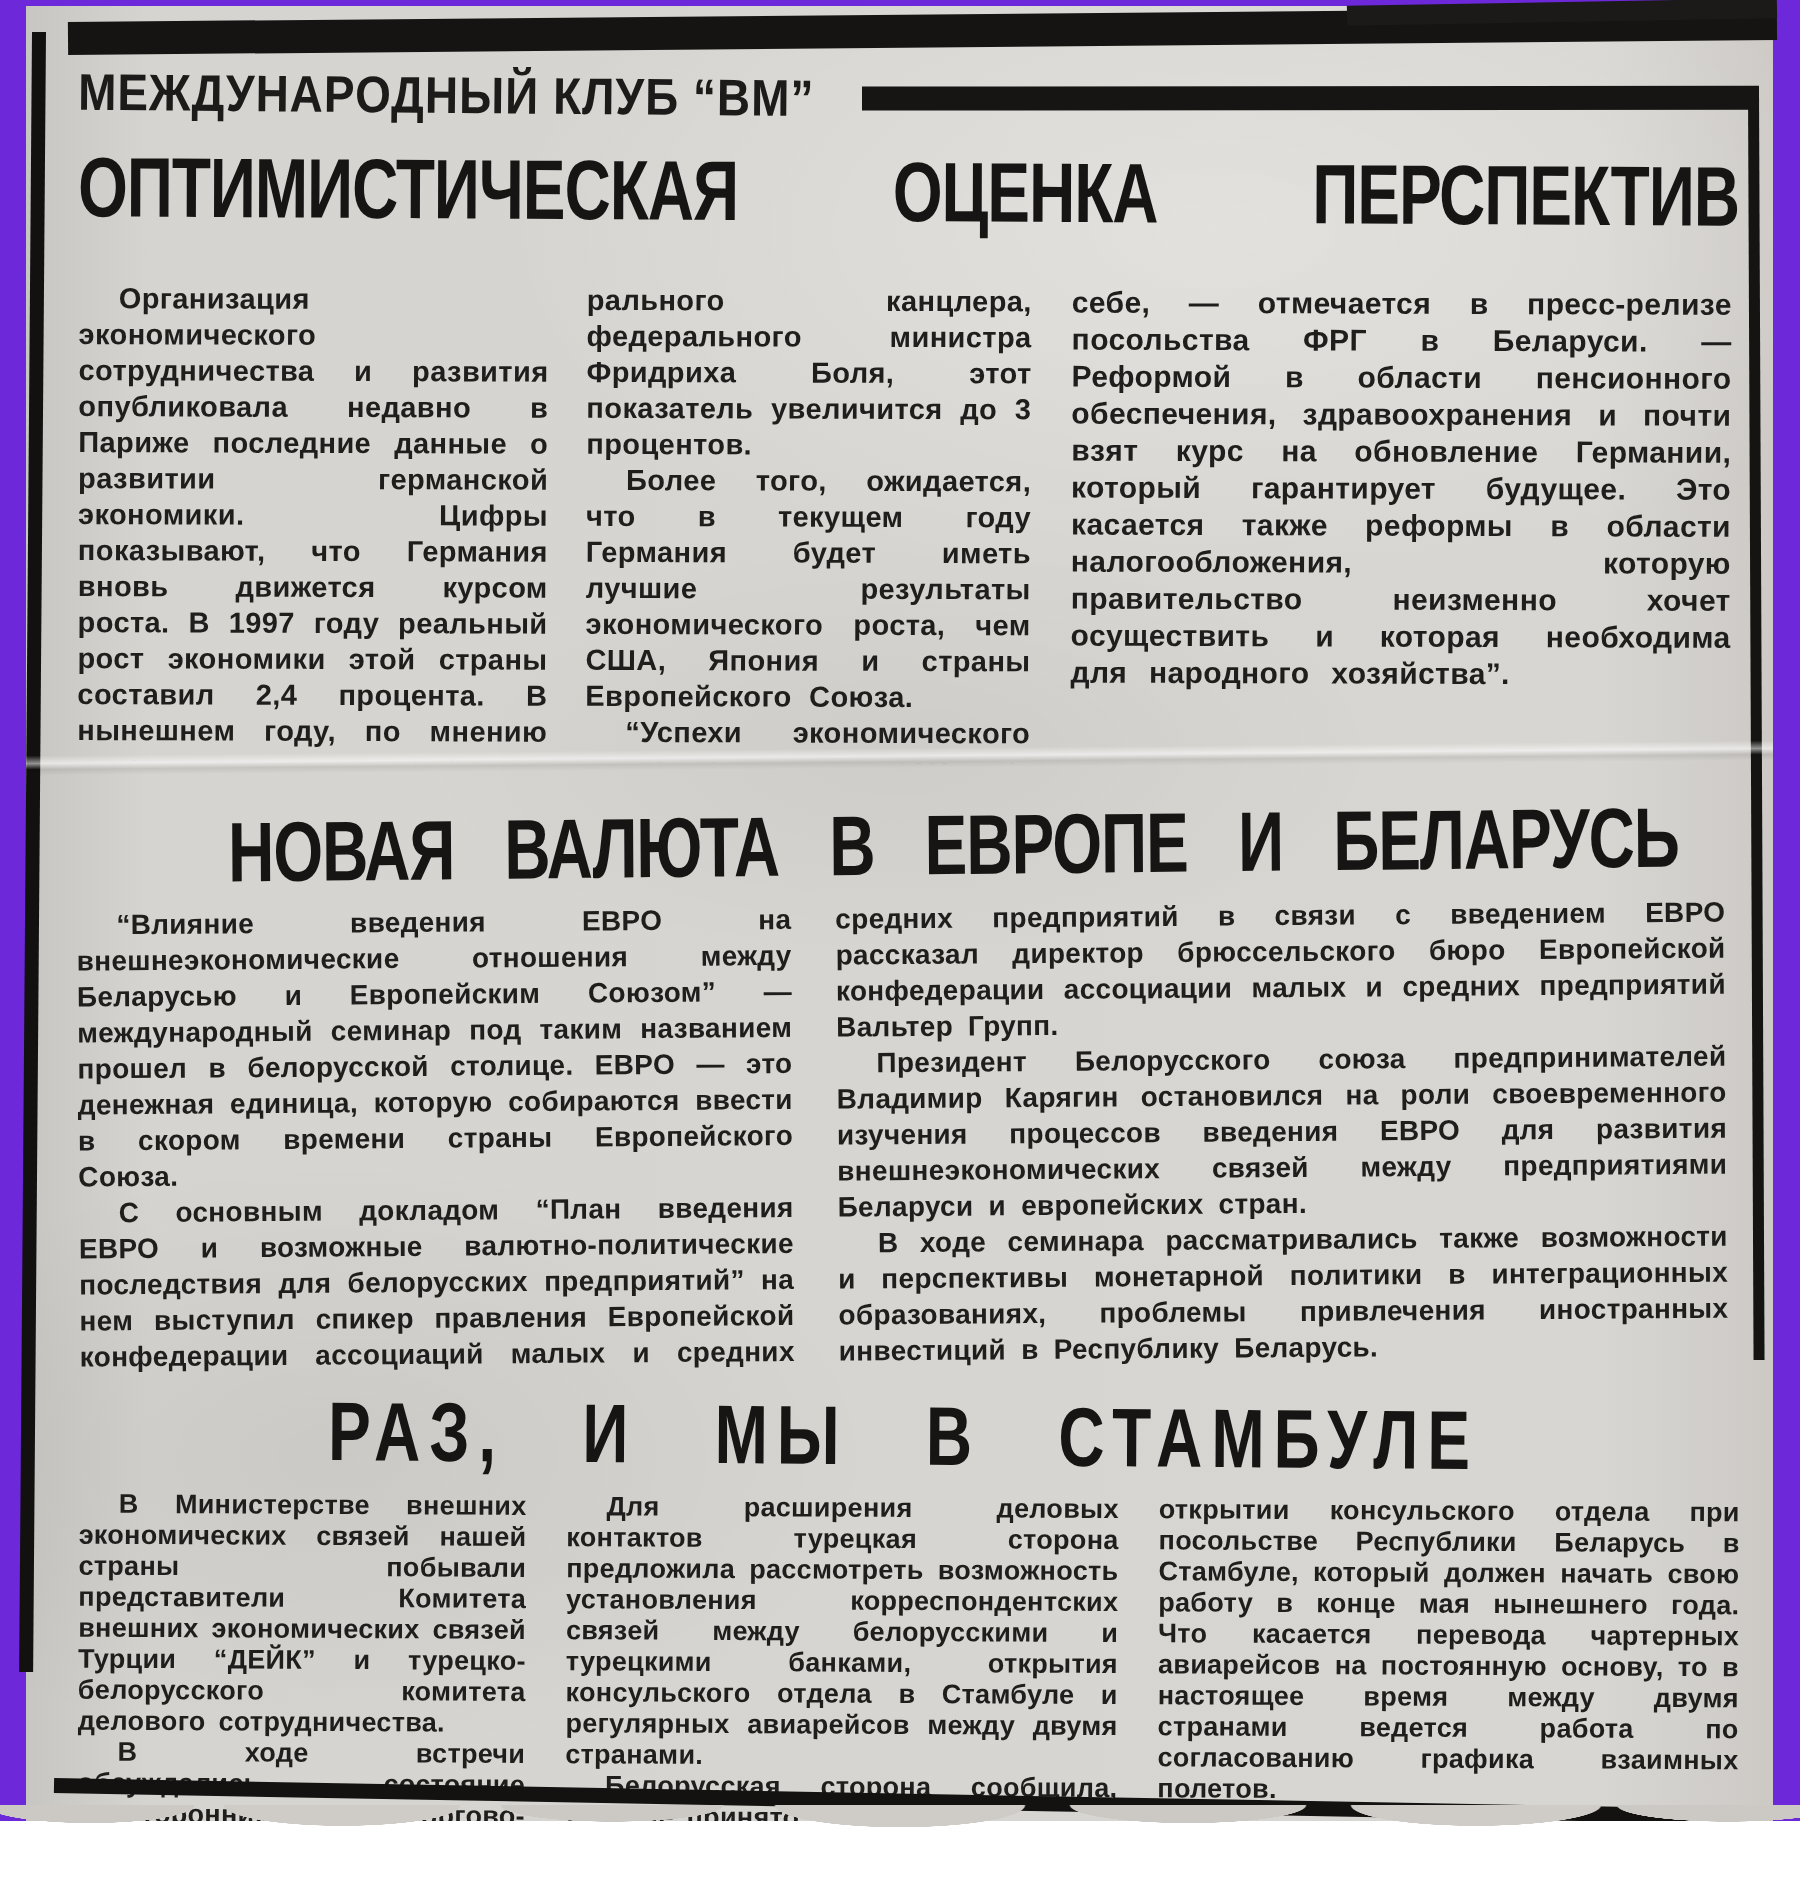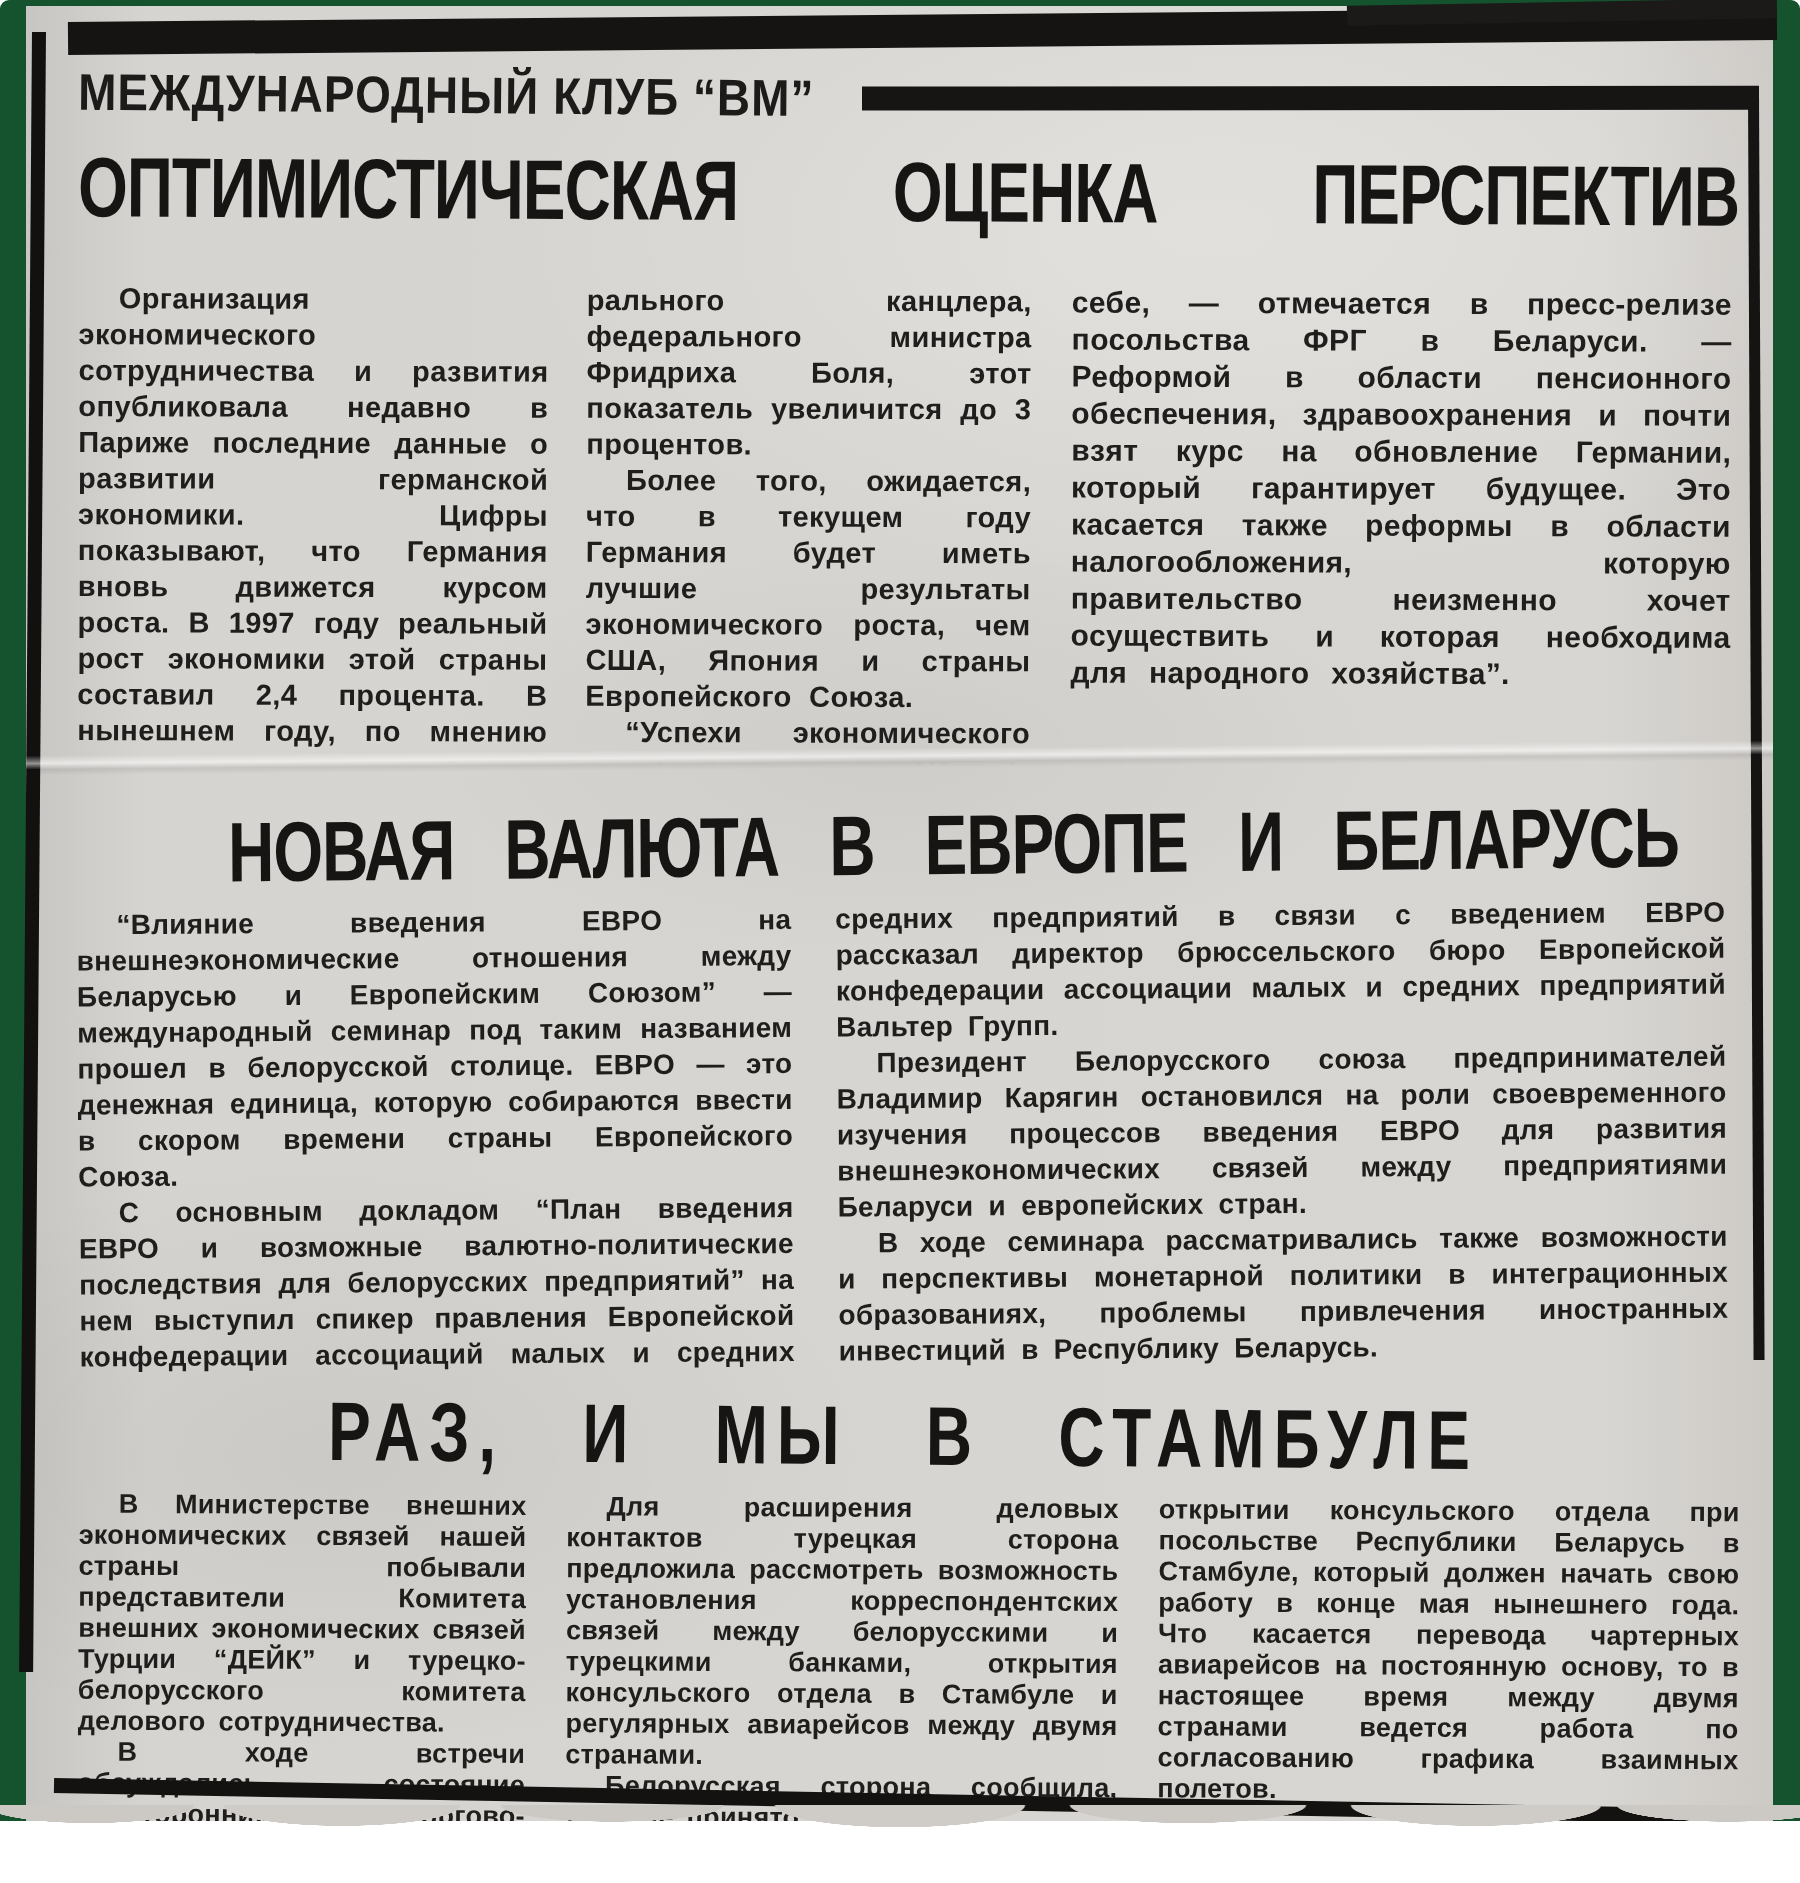--- a/index.html
+++ b/index.html
@@ -3,21 +3,21 @@
 <meta charset="utf-8">
 <style>
   html,body{margin:0;padding:0;}
   body{
     width:1800px;height:1883px;
     background:#ffffff;
     font-family:"Liberation Sans", sans-serif;
     overflow:hidden;
     position:relative;
   }
-  .scan{position:absolute;inset:0;background:#14532d;border-radius:9px;}
+  .scan{position:absolute;inset:0;background:#6d28d9;}
   
   .sheet{
     position:absolute;left:26px;top:6px;width:1747px;height:1862px;
     background:
       radial-gradient(1200px 600px at 68% 12%, rgba(255,255,255,.28), transparent 60%),
       radial-gradient(900px 500px at 18% 78%, rgba(0,0,0,.05), transparent 60%),
       radial-gradient(700px 300px at 50% 40%, rgba(0,0,0,.04), transparent 70%),
       linear-gradient(90deg,#c8c6c2,#d6d4d0 7%,#d8d6d2 90%,#cdcac6),
       #d3d1cd;
     box-sizing:border-box;

